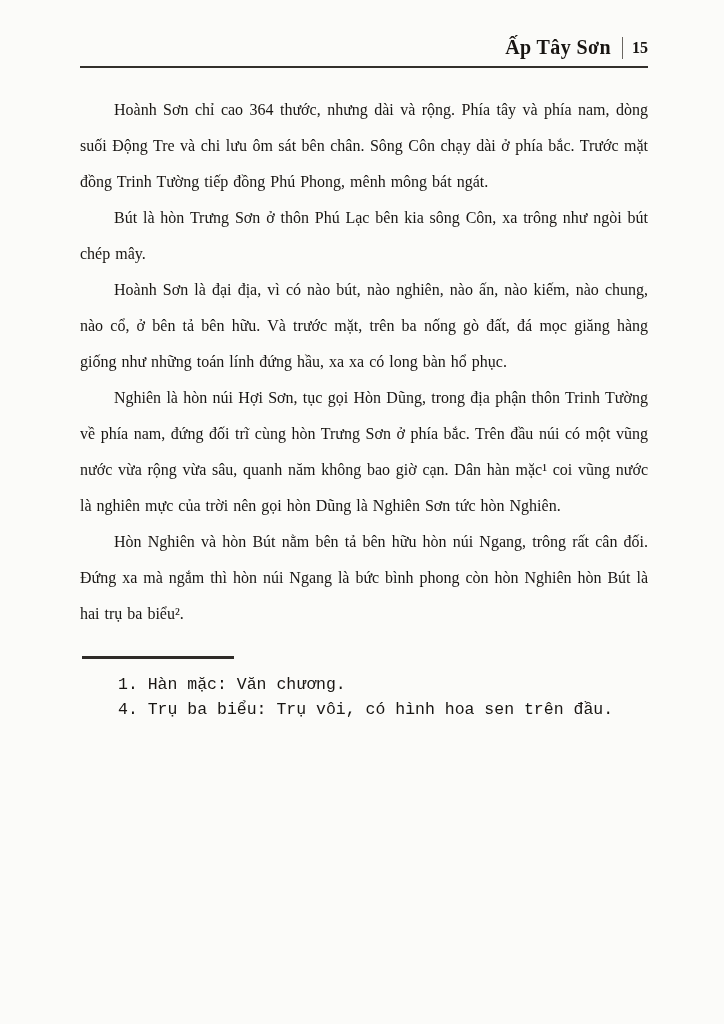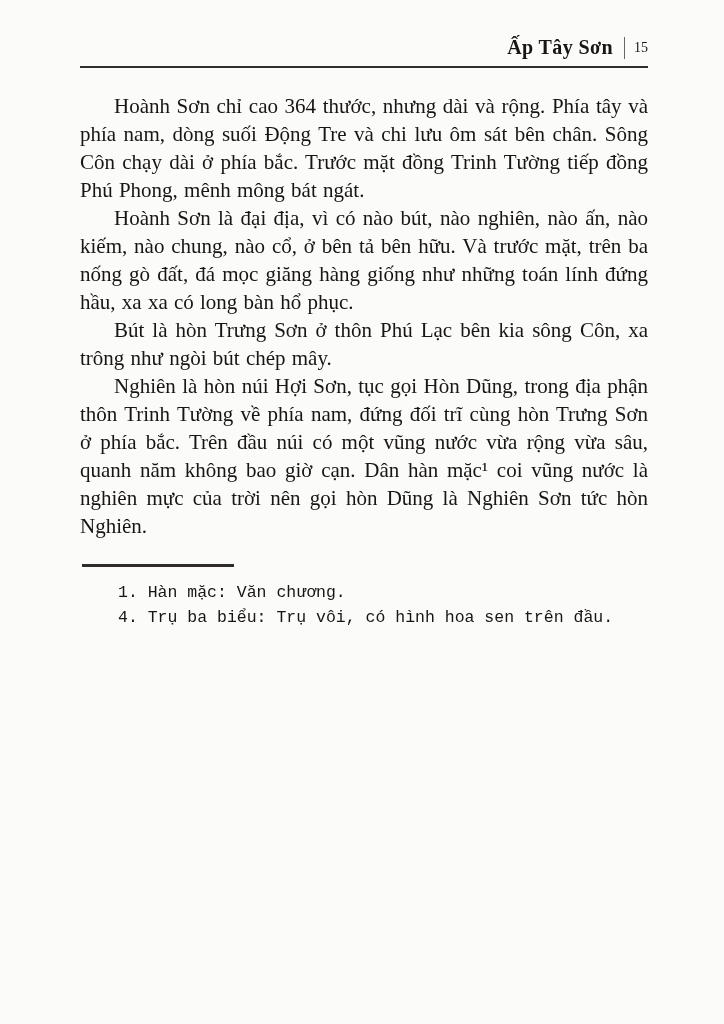--- a/index.html
+++ b/index.html
@@ -32,31 +32,31 @@
     letter-spacing: 0.4px;
   }
   .header-sep {
     display: inline-block;
     width: 1px;
     height: 22px;
     background: #6a6661;
     margin: 0 9px 0 11px;
   }
   .header-page-number {
-    font-size: 14px;
-    font-weight: 400;
+    font-size: 16px;
+    font-weight: 700;
   }
   .header-rule {
     border: none;
     border-top: 2px solid #33302c;
     margin: 0 0 24px 0;
   }
   .body-text {
-    font-size: 21px;
-    line-height: 28px;
+    font-size: 16px;
+    line-height: 36px;
     text-align: justify;
     word-spacing: 1px;
   }
   .body-text p {
     margin: 0;
     text-indent: 34px;
   }
   .footnote-sep {
     width: 152px;
     height: 2.5px;
@@ -81,23 +81,24 @@
   <header class="page-header">
     <span class="header-title">Ấp Tây Sơn</span>
     <span class="header-sep"></span>
     <span class="header-page-number">15</span>
   </header>
 
   <hr class="header-rule">
 
   <main class="body-text">
     <p>Hoành Sơn chỉ cao 364 thước, nhưng dài và rộng. Phía tây và phía nam, dòng suối Động Tre và chi lưu ôm sát bên chân. Sông Côn chạy dài ở phía bắc. Trước mặt đồng Trinh Tường tiếp đồng Phú Phong, mênh mông bát ngát.</p>
+    <p>Bút là hòn Trưng Sơn ở thôn Phú Lạc bên kia sông Côn, xa trông như ngòi bút chép mây.</p>
     <p>Hoành Sơn là đại địa, vì có nào bút, nào nghiên, nào ấn, nào kiếm, nào chung, nào cổ, ở bên tả bên hữu. Và trước mặt, trên ba nống gò đất, đá mọc giăng hàng giống như những toán lính đứng hầu, xa xa có long bàn hổ phục.</p>
-    <p>Bút là hòn Trưng Sơn ở thôn Phú Lạc bên kia sông Côn, xa trông như ngòi bút chép mây.</p>
     <p>Nghiên là hòn núi Hợi Sơn, tục gọi Hòn Dũng, trong địa phận thôn Trinh Tường về phía nam, đứng đối trĩ cùng hòn Trưng Sơn ở phía bắc. Trên đầu núi có một vũng nước vừa rộng vừa sâu, quanh năm không bao giờ cạn. Dân hàn mặc¹ coi vũng nước là nghiên mực của trời nên gọi hòn Dũng là Nghiên Sơn tức hòn Nghiên.</p>
+    <p>Hòn Nghiên và hòn Bút nằm bên tả bên hữu hòn núi Ngang, trông rất cân đối. Đứng xa mà ngắm thì hòn núi Ngang là bức bình phong còn hòn Nghiên hòn Bút là hai trụ ba biểu².</p>
   </main>
 
   <div class="footnote-sep"></div>
 
   <section class="footnotes">
     <p>1. Hàn mặc: Văn chương.</p>
     <p>4. Trụ ba biểu: Trụ vôi, có hình hoa sen trên đầu.</p>
   </section>
 
 </div>

